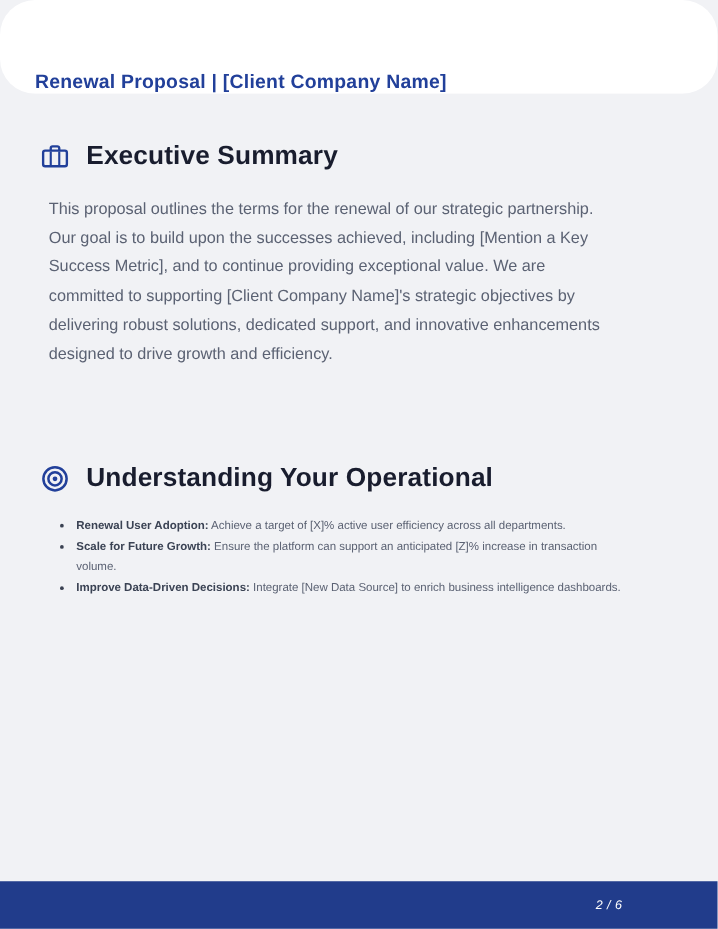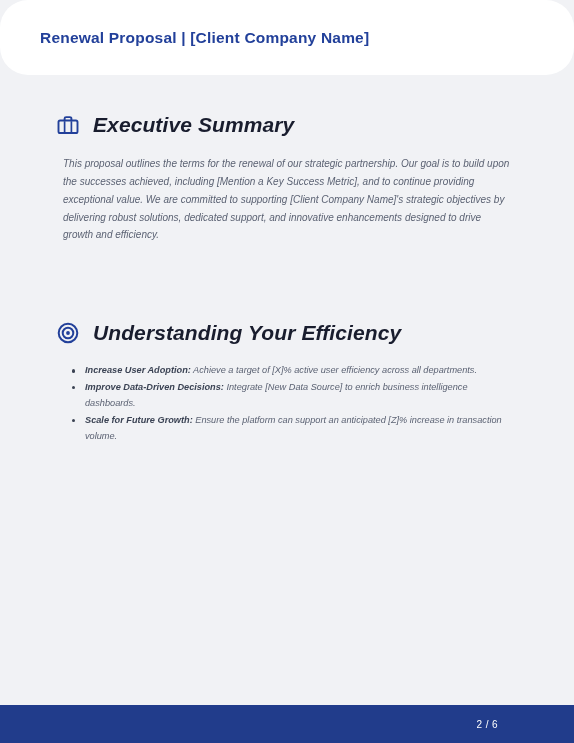--- a/index.html
+++ b/index.html
@@ -21,41 +21,40 @@
     flex-direction: column;
     background: #f1f2f5;
   }
 
   
   .doc-header {
     background: #ffffff;
     height: 75px;
     flex: 0 0 75px;
     display: flex;
-    align-items: center;
-    padding: 0 40px;
+    align-items: flex-end;
+    padding: 0 28px;
     box-sizing: border-box;
     border-radius: 28px;
   }
   .doc-header-title {
     color: #22409a;
     font-size: 15.5px;
     font-weight: bold;
     letter-spacing: 0.2px;
     white-space: nowrap;
   }
 
   
   .doc-body {
     flex: 1 1 auto;
     background: #f1f2f5;
-    padding: 0 56px;
+    padding: 0 32px;
     box-sizing: border-box;
     overflow: hidden;
-    font-style: italic;
   }
 
   .section {
     margin: 0;
   }
   .section-exec { padding-top: 38px; }
   .section-obj  { padding-top: 77px; }
 
   .section-head {
     display: flex;
@@ -81,21 +80,21 @@
     white-space: nowrap;
   }
 
   .section-body {
     padding-left: 7px;
   }
 
   p.para {
     margin: 0;
     color: #5b6273;
-    font-size: 10px;
+    font-size: 13px;
     line-height: 1.78;
     max-width: 448px;
     text-align: left;
   }
 
   ul.obj-list {
     margin: 3px 0 0 0;
     padding-left: 22px;
     list-style: none;
   }
@@ -125,20 +124,21 @@
   
   .doc-footer {
     flex: 0 0 38px;
     height: 38px;
     background: #213c8b;
     display: flex;
     align-items: center;
     justify-content: flex-end;
     padding: 0 76px 0 0;
     box-sizing: border-box;
+    font-style: italic;
   }
   .page-number {
     color: #ffffff;
     font-size: 10px;
     letter-spacing: 0.4px;
   }
 </style>
 </head>
 <body>
 
@@ -169,33 +169,33 @@
 
     <div class="section section-obj">
       <div class="section-head">
         <span class="section-icon">
           <svg width="24" height="24" viewBox="0 0 24 24" aria-hidden="true">
             <circle cx="12" cy="12" r="9.3" fill="none" stroke="#22409a" stroke-width="2"></circle>
             <circle cx="12" cy="12" r="5.3" fill="none" stroke="#22409a" stroke-width="2"></circle>
             <circle cx="12" cy="12" r="1.9" fill="#22409a"></circle>
           </svg>
         </span>
-        <span class="section-title">Understanding Your Efficiency</span>
+        <span class="section-title">Understanding Your Operational</span>
       </div>
       <div class="section-body">
         <ul class="obj-list">
           <li>
-            <span class="lead">Increase User Adoption:</span><span> Achieve a target of [X]% active user efficiency across all departments.</span>
+            <span class="lead">Renewal User Adoption:</span><span> Achieve a target of [X]% active user efficiency across all departments.</span>
+          </li>
+          <li>
+            <span class="lead">Scale for Future Growth:</span><span> Ensure the platform can support an anticipated [Z]% increase in transaction volume.</span>
           </li>
           <li>
             <span class="lead">Improve Data-Driven Decisions:</span><span> Integrate [New Data Source] to enrich business intelligence dashboards.</span>
           </li>
-          <li>
-            <span class="lead">Scale for Future Growth:</span><span> Ensure the platform can support an anticipated [Z]% increase in transaction volume.</span>
-          </li>
         </ul>
       </div>
     </div>
 
   </div>
 
   <div class="doc-footer">
     <span class="page-number">2 / 6</span>
   </div>
 

